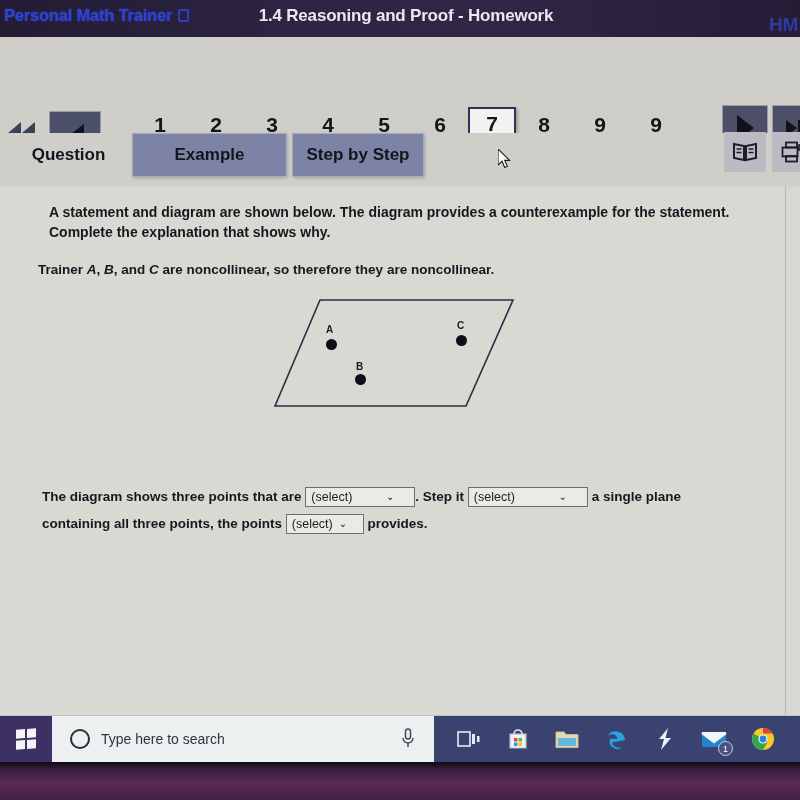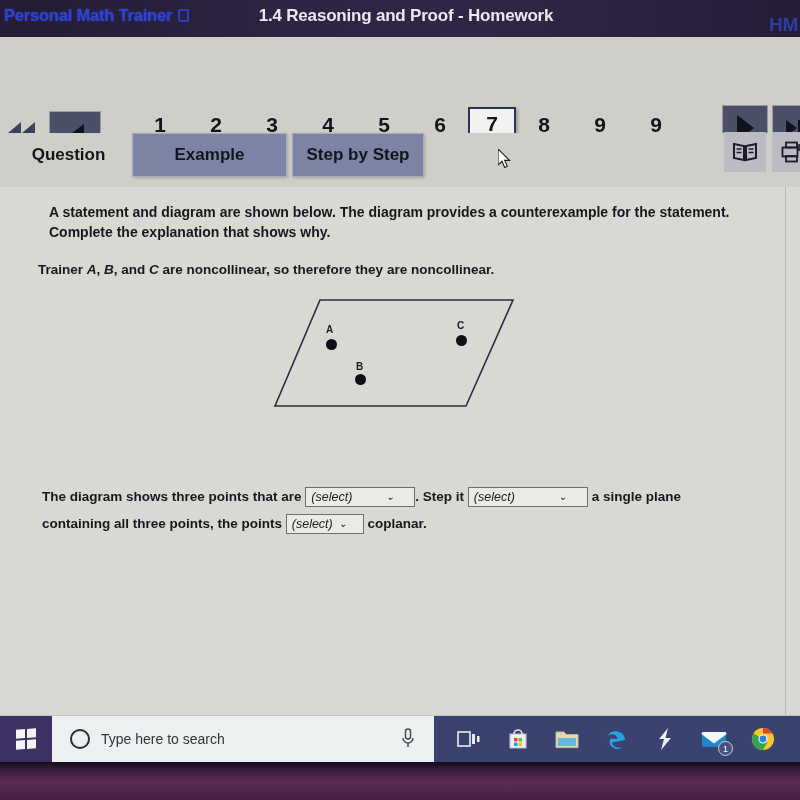--- a/index.html
+++ b/index.html
@@ -186,21 +186,20 @@
   .sel {
     display: inline-flex; align-items: center; justify-content: space-between;
     vertical-align: middle;
     height: 20px;
     background: #ebeae4;
     border: 1px solid #6d6d72;
     padding: 0 20px 0 5px;
     font-size: 12.5px; font-weight: normal;
     color: #1b1b24;
     font-family: "Liberation Sans", sans-serif;
-    font-style: italic;
   }
   .sel.w1 { width: 110px; }
   .sel.w2 { width: 120px; }
   .sel.w3 { width: 78px; }
   .chev { font-size: 10px; margin-left: 6px; color: #16161e; }
 
   
   .taskbar {
     position: absolute; left: 0; top: 715px;
     width: 800px; height: 47px;
@@ -361,21 +360,21 @@
       </span><span>. Step it</span>
       <span class="sel w2">
         <span>(select)</span>
         <span class="chev">⌄</span>
       </span>
       <span>a single plane containing all three points, the points</span>
       <span class="sel w3">
         <span>(select)</span>
         <span class="chev">⌄</span>
       </span>
-      <span>coplanar.</span>
+      <span>provides.</span>
     </div>
   </div>
 
   <div class="taskbar">
     <div class="start-btn">
       <span class="win-logo">
         <span></span>
           <span></span>
           <span></span>
           <span></span>

